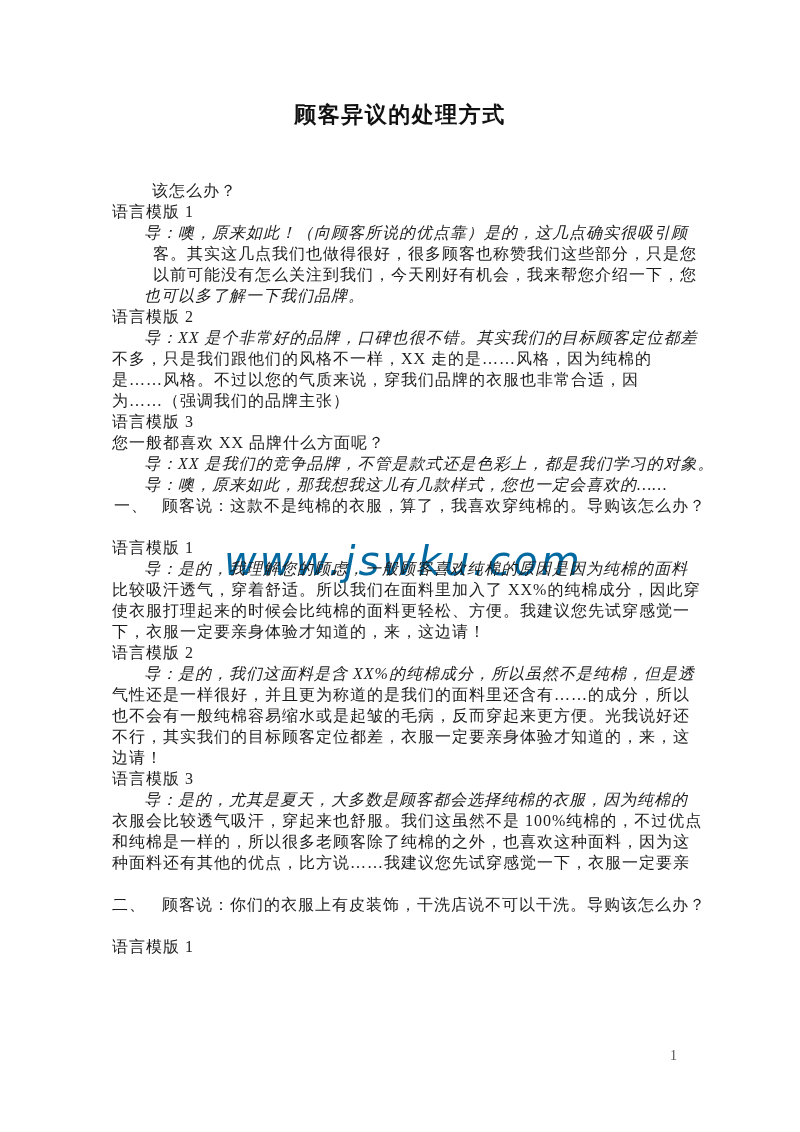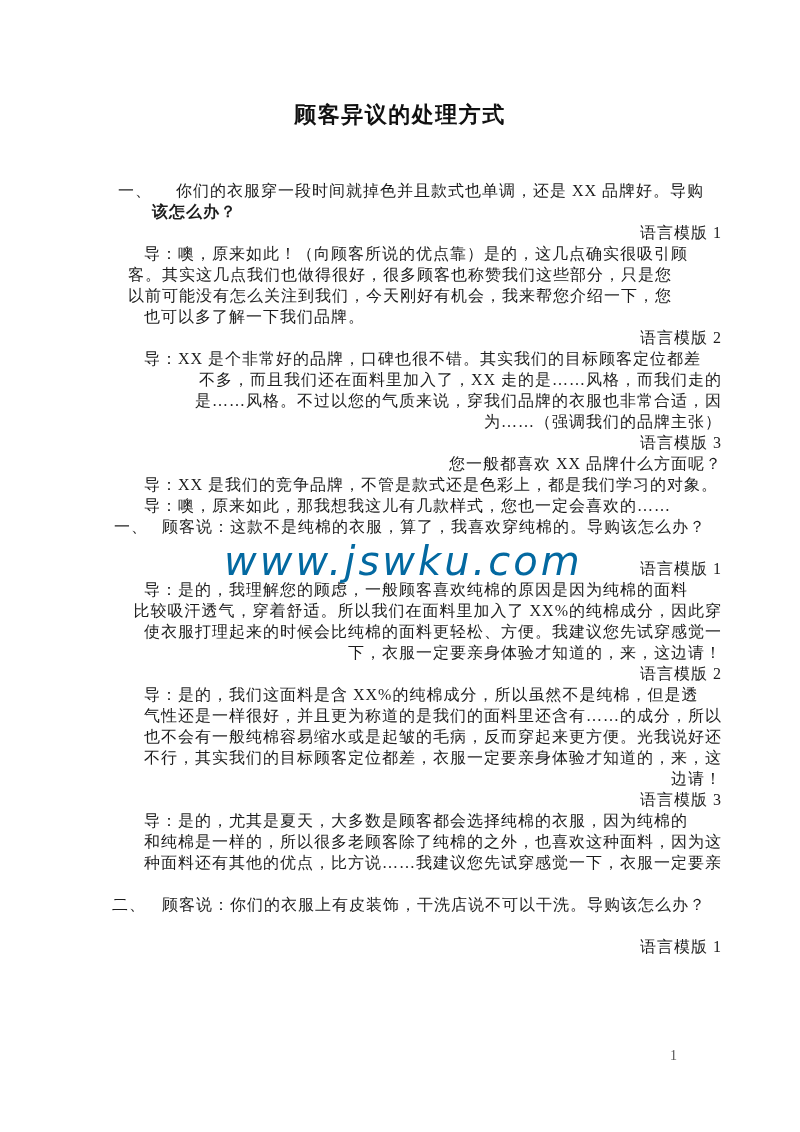--- a/index.html
+++ b/index.html
@@ -31,54 +31,53 @@
     font-style:italic;
   }
   .doc-lines {
     position:absolute; top:180px; left:112px;
     width:610px;
     font-size:16px; line-height:21px;
     letter-spacing:1px;
     z-index:1;
   }
   .line { height:21px; white-space:nowrap; }
-  .flush  { padding-left:0;text-align:right; }
-  .ind16  { padding-left:16px; }
-  .ind32  { padding-left:32px; }
-  .ind40  { padding-left:40px;font-weight:bold; }
+  .flush  { padding-left:0; }
+  .ind16  { padding-left:16px;text-align:center; }
+  .ind32  { padding-left:32px;font-style:italic; }
+  .ind40  { padding-left:40px; }
   .blank  { }
   .item .num { display:inline-block; }
   .item1 .num { width:64px; text-indent:6px; }
   .item2 .num { width:50px; text-indent:2px; }
   .item3 .num { width:50px; text-indent:0; }
   .page-number {
     position:absolute; top:1048px; left:670px;
     font-size:14px; line-height:16px;
     color:#555;
   }
 </style>
 </head>
 <body>
 
 <div class="page">
   <div class="doc-title">顾客异议的处理方式</div>
 
   <div class="watermark">www.jswku.com</div>
 
   <div class="doc-lines" id="doc-lines">
-      <div class="line item item1"><span class="num">一、</span><span class="txt">你们的衣服穿一段时间就掉色并且款式也单调，还是 XX 品牌好。导购</span></div>
       <div class="line ind40">该怎么办？</div>
       <div class="line flush">语言模版 1</div>
       <div class="line ind32">导：噢，原来如此！（向顾客所说的优点靠）是的，这几点确实很吸引顾</div>
       <div class="line ind16">客。其实这几点我们也做得很好，很多顾客也称赞我们这些部分，只是您</div>
       <div class="line ind16">以前可能没有怎么关注到我们，今天刚好有机会，我来帮您介绍一下，您</div>
       <div class="line ind32">也可以多了解一下我们品牌。</div>
       <div class="line flush">语言模版 2</div>
       <div class="line ind32">导：XX 是个非常好的品牌，口碑也很不错。其实我们的目标顾客定位都差</div>
-      <div class="line flush">不多，而且我们还在面料里加入了，XX 走的是……风格，而我们走的</div>
+      <div class="line flush">不多，只是我们跟他们的风格不一样，XX 走的是……风格，因为纯棉的</div>
       <div class="line flush">是……风格。不过以您的气质来说，穿我们品牌的衣服也非常合适，因</div>
       <div class="line flush">为……（强调我们的品牌主张）</div>
       <div class="line flush">语言模版 3</div>
       <div class="line flush">您一般都喜欢 XX 品牌什么方面呢？</div>
       <div class="line ind32">导：XX 是我们的竞争品牌，不管是款式还是色彩上，都是我们学习的对象。</div>
       <div class="line ind32">导：噢，原来如此，那我想我这儿有几款样式，您也一定会喜欢的……</div>
       <div class="line item item2"><span class="num">一、</span><span class="txt">顾客说：这款不是纯棉的衣服，算了，我喜欢穿纯棉的。导购该怎么办？</span></div>
       <div class="line blank"></div>
       <div class="line flush">语言模版 1</div>
       <div class="line ind32">导：是的，我理解您的顾虑，一般顾客喜欢纯棉的原因是因为纯棉的面料</div>
@@ -86,20 +85,21 @@
       <div class="line flush">使衣服打理起来的时候会比纯棉的面料更轻松、方便。我建议您先试穿感觉一</div>
       <div class="line flush">下，衣服一定要亲身体验才知道的，来，这边请！</div>
       <div class="line flush">语言模版 2</div>
       <div class="line ind32">导：是的，我们这面料是含 XX%的纯棉成分，所以虽然不是纯棉，但是透</div>
       <div class="line flush">气性还是一样很好，并且更为称道的是我们的面料里还含有……的成分，所以</div>
       <div class="line flush">也不会有一般纯棉容易缩水或是起皱的毛病，反而穿起来更方便。光我说好还</div>
       <div class="line flush">不行，其实我们的目标顾客定位都差，衣服一定要亲身体验才知道的，来，这</div>
       <div class="line flush">边请！</div>
       <div class="line flush">语言模版 3</div>
       <div class="line ind32">导：是的，尤其是夏天，大多数是顾客都会选择纯棉的衣服，因为纯棉的</div>
+      <div class="line flush">衣服会比较透气吸汗，穿起来也舒服。我们这虽然不是 100%纯棉的，不过优点</div>
       <div class="line flush">和纯棉是一样的，所以很多老顾客除了纯棉的之外，也喜欢这种面料，因为这</div>
       <div class="line flush">种面料还有其他的优点，比方说……我建议您先试穿感觉一下，衣服一定要亲</div>
       <div class="line blank"></div>
       <div class="line item item3"><span class="num">二、</span><span class="txt">顾客说：你们的衣服上有皮装饰，干洗店说不可以干洗。导购该怎么办？</span></div>
       <div class="line blank"></div>
       <div class="line flush">语言模版 1</div>
     </div>
 
   <div class="page-number">1</div>
 </div>

